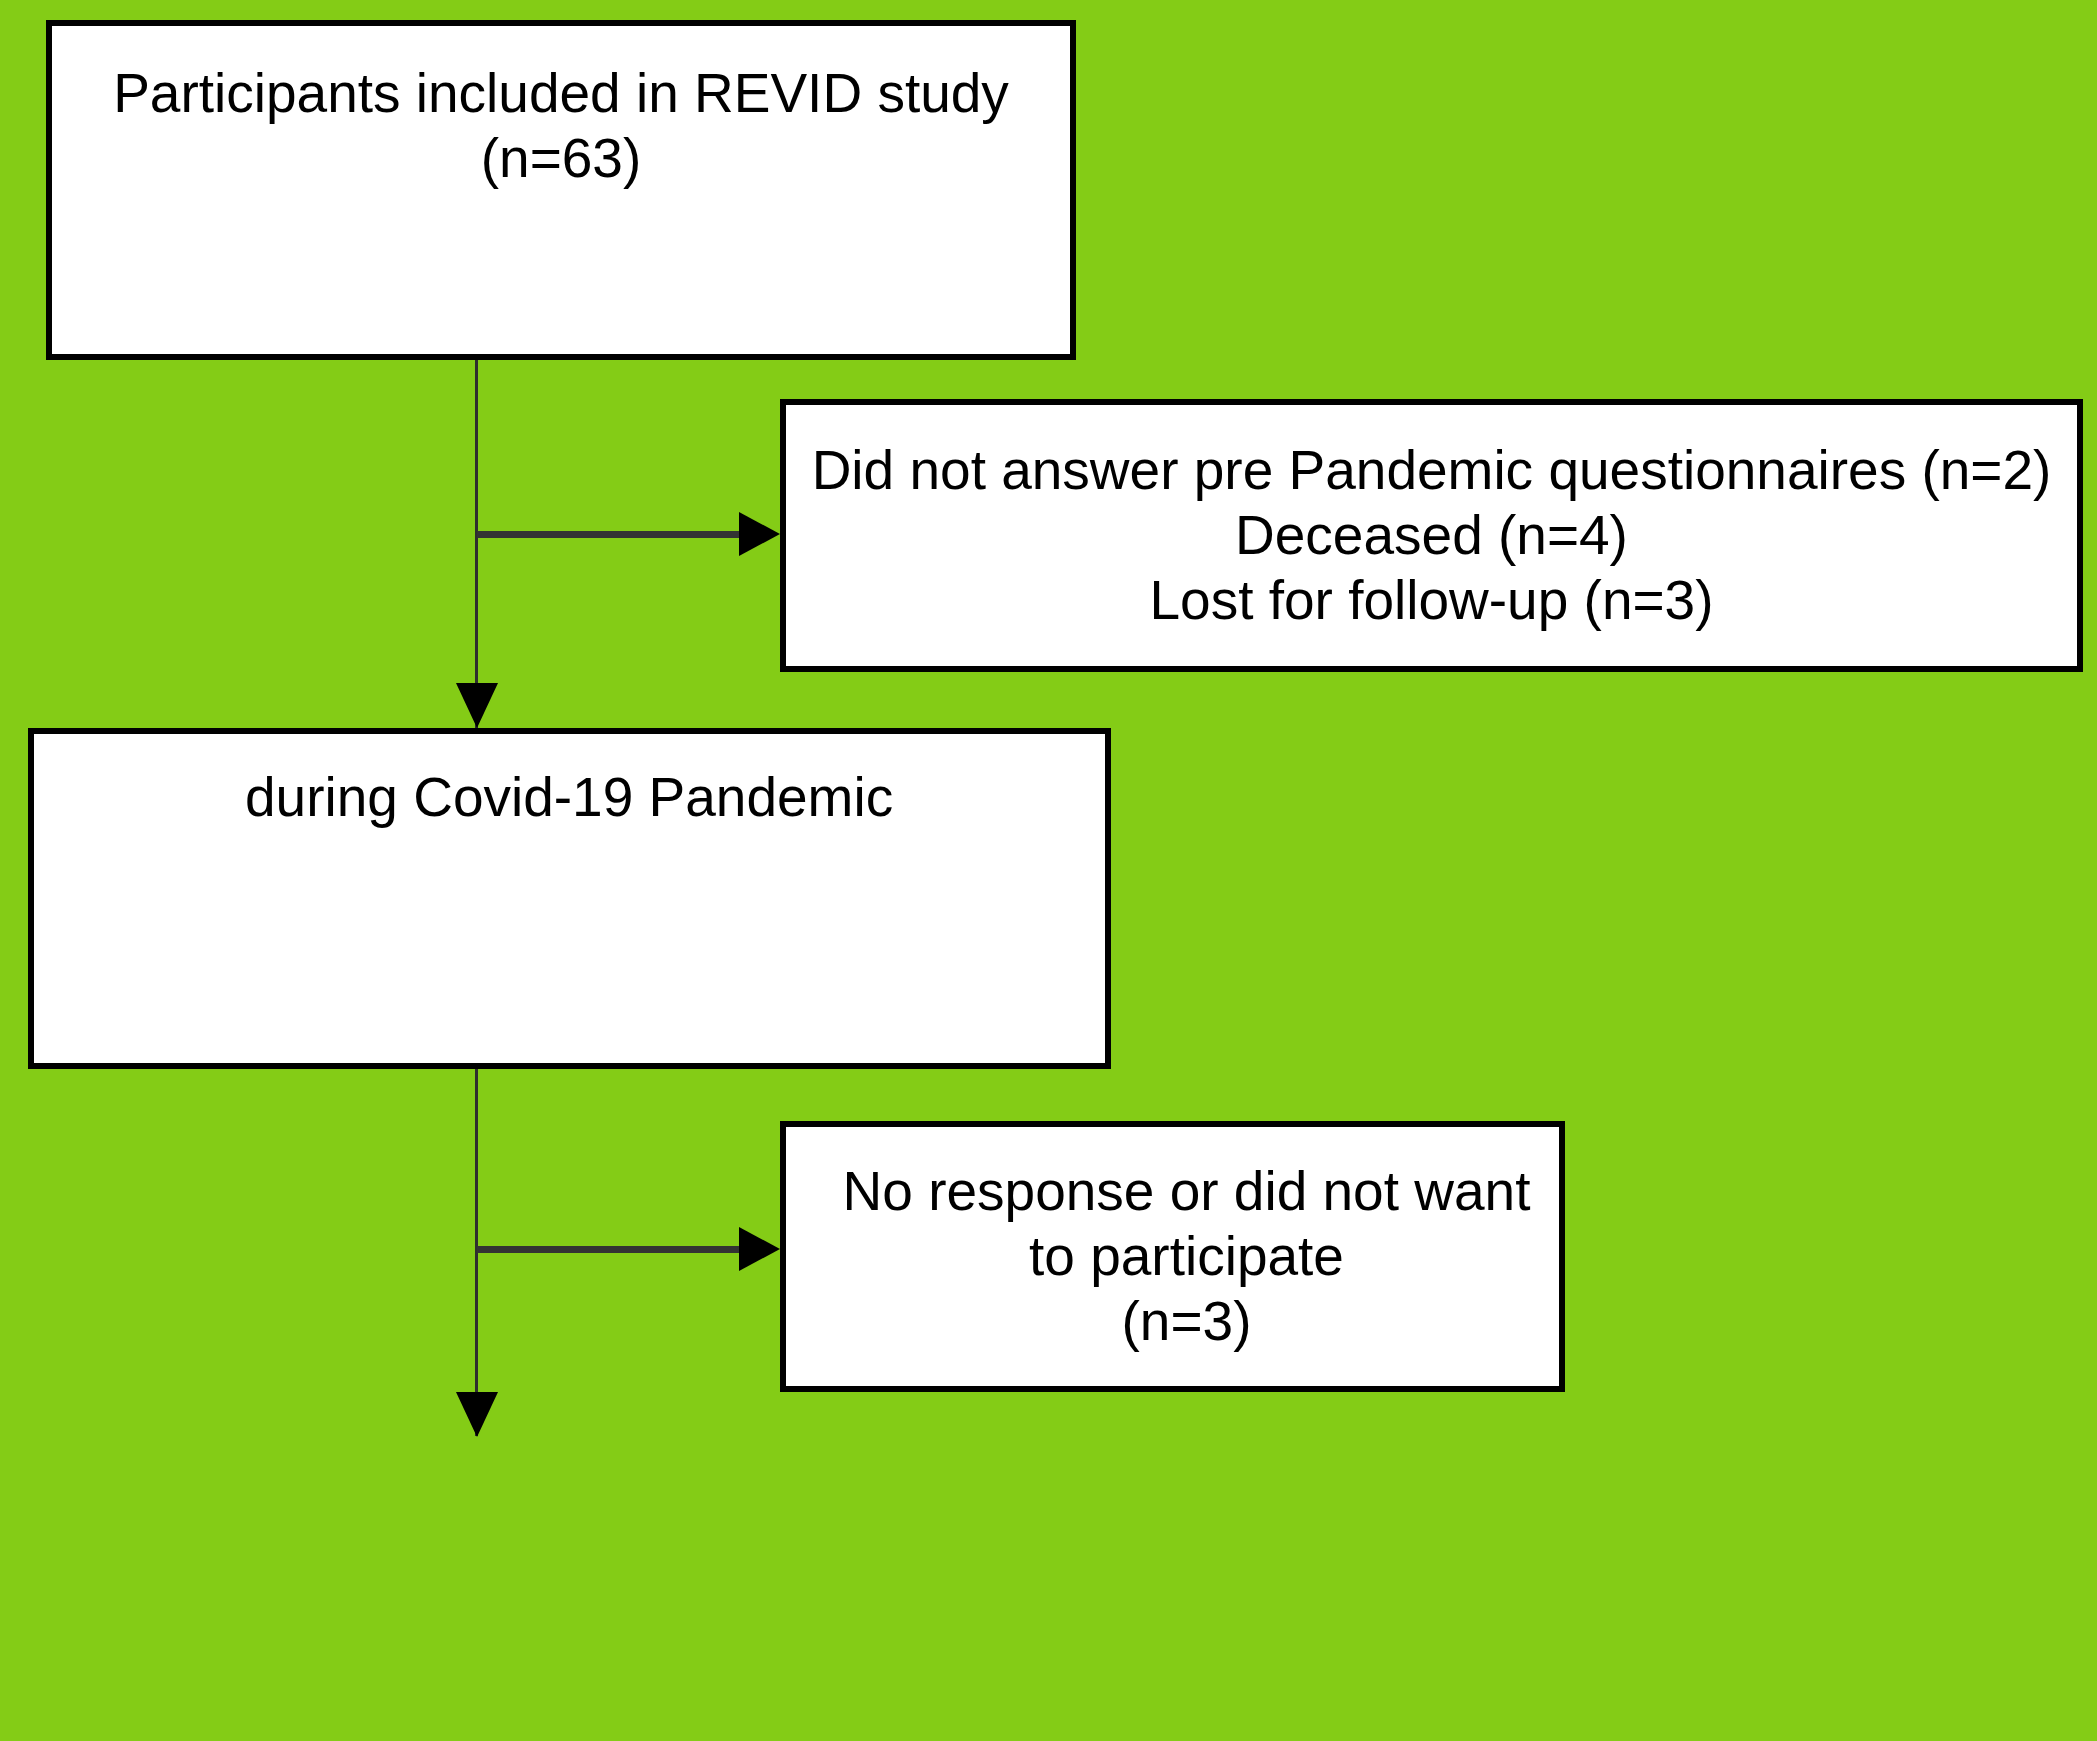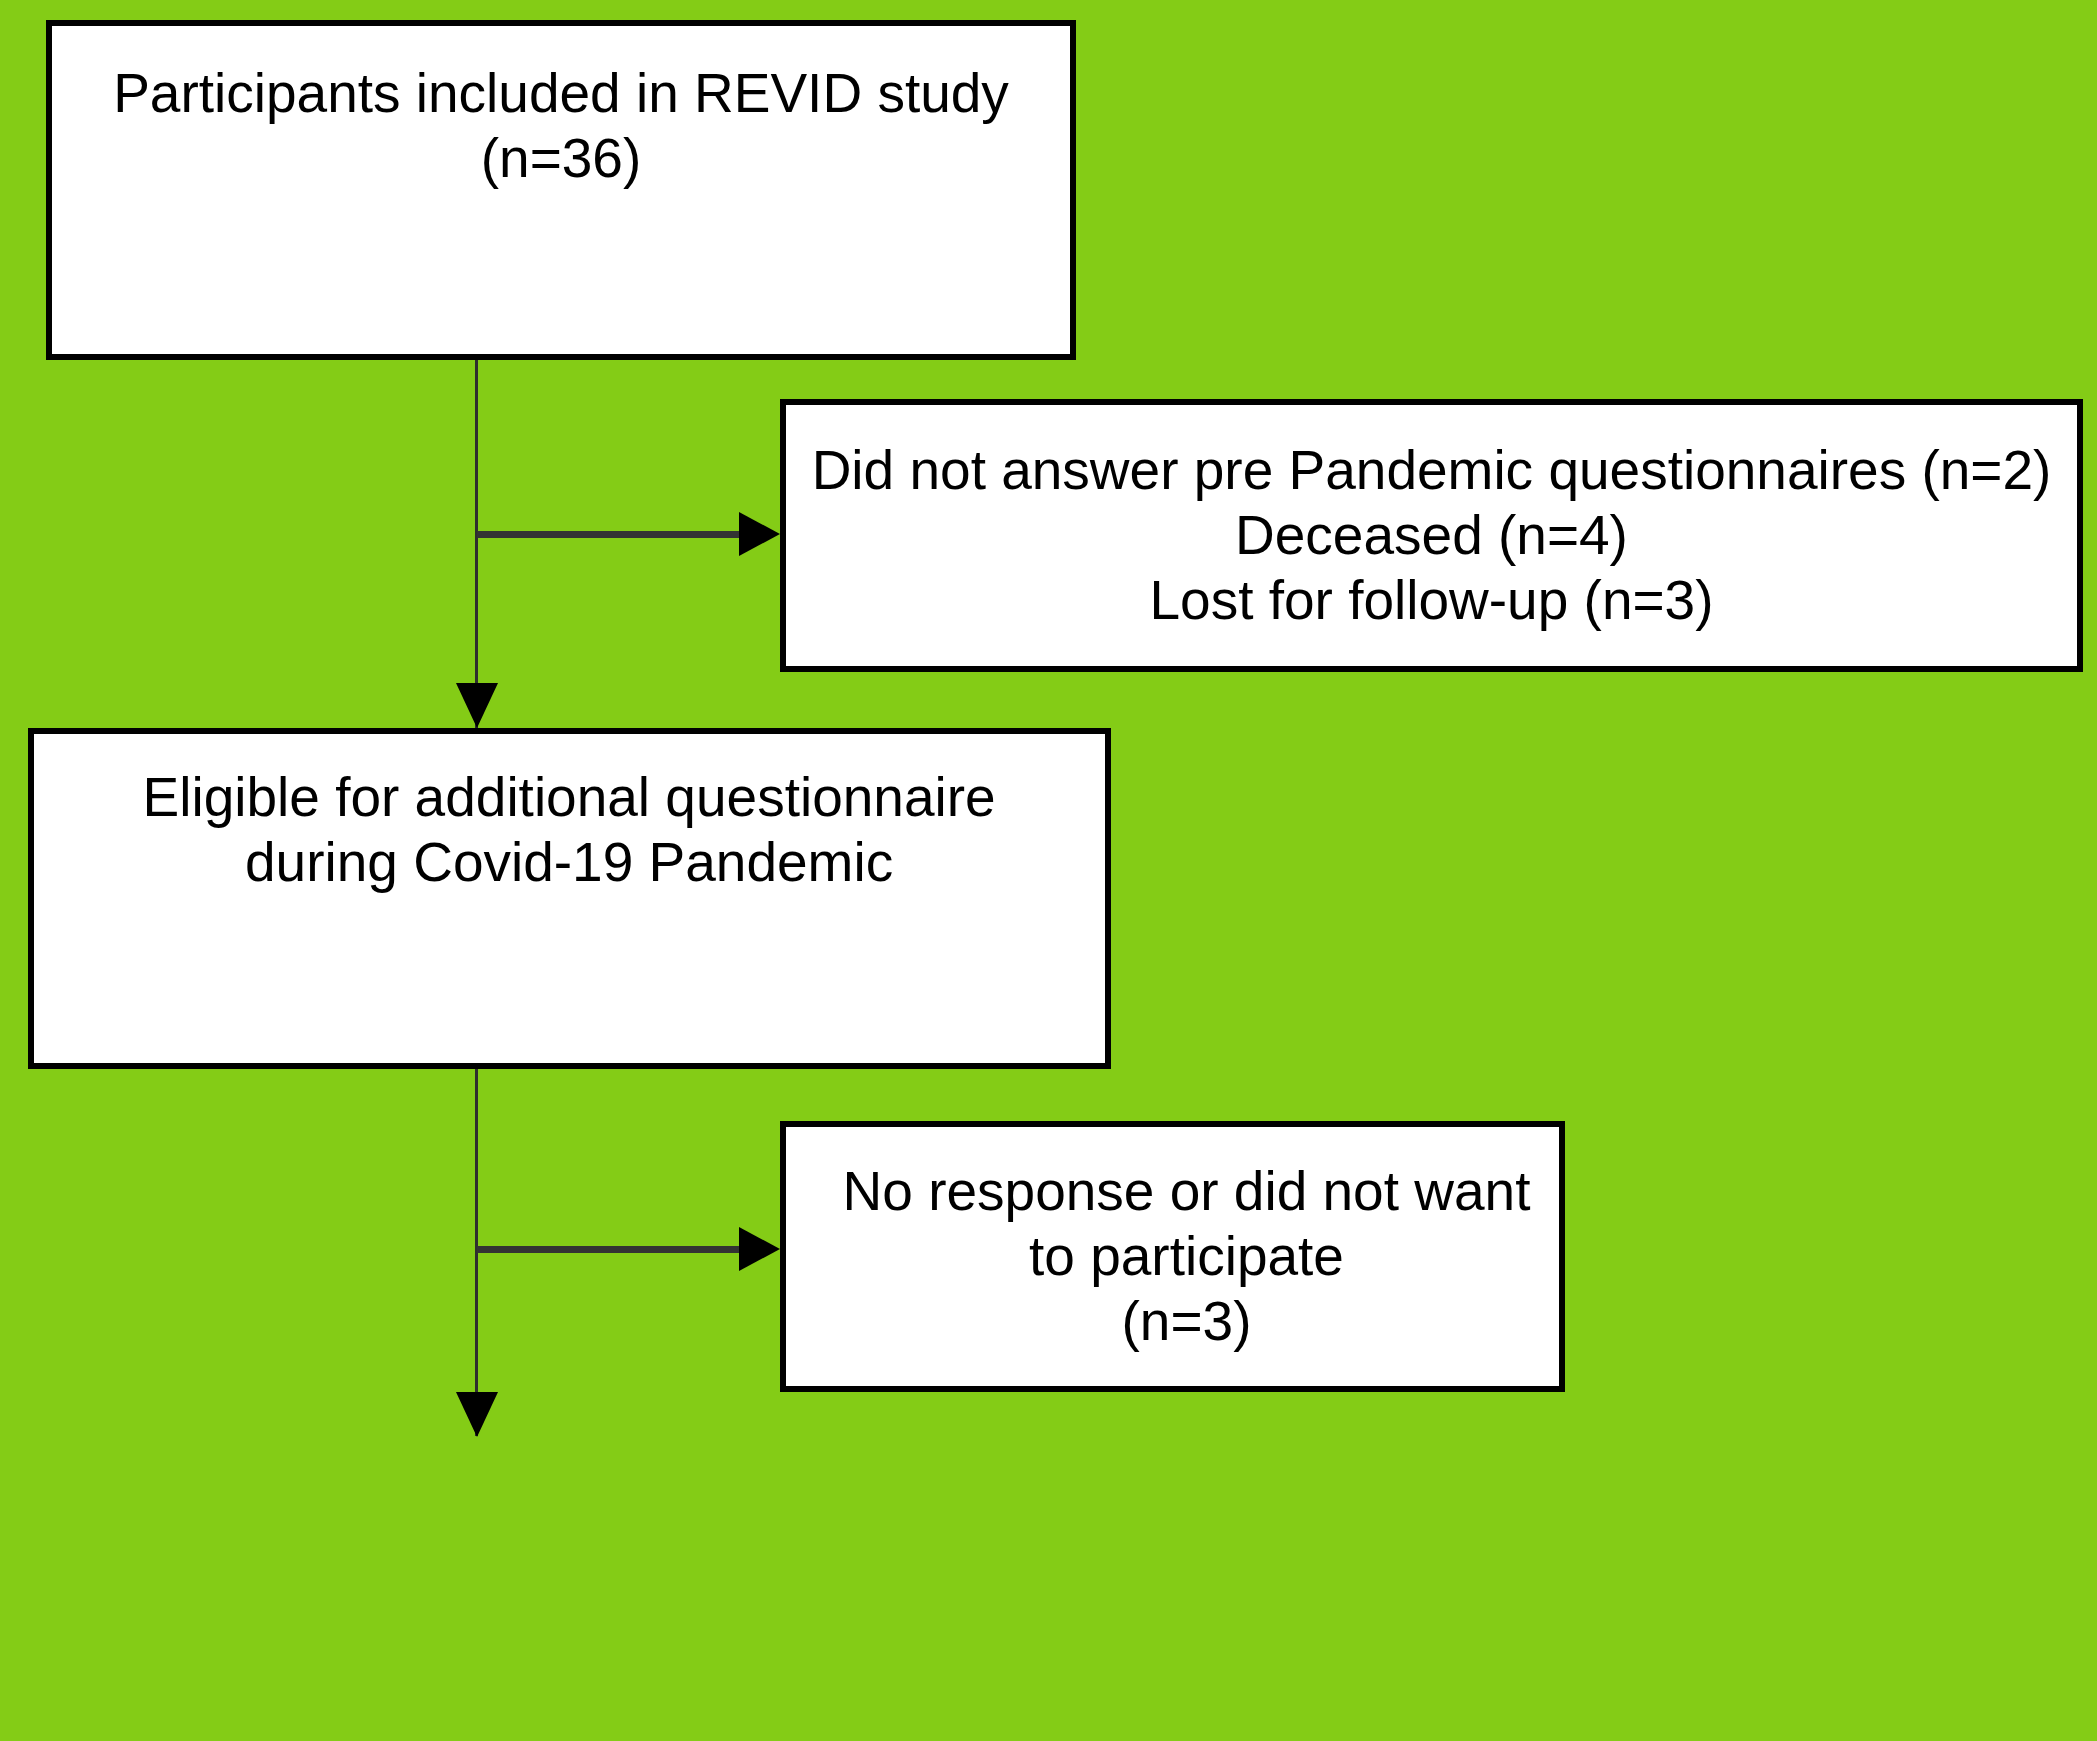--- a/index.html
+++ b/index.html
@@ -86,37 +86,36 @@
   #hline-2 { left: 477px; top: 1246px; width: 265px; }
   #arrowhead-right-2 { left: 739px; top: 1227px; }
 </style>
 </head>
 <body>
 
 <div class="stage">
 
   <div class="box top-align" id="box-participants">
     <div class="line">Participants included in REVID study</div>
-    <div class="line">(n=36)</div>
+    <div class="line">(n=63)</div>
   </div>
 
   <div class="vline" id="vline-1"></div>
   <div class="arrow-down" id="arrowhead-down-1"></div>
 
   <div class="hline" id="hline-1"></div>
   <div class="arrow-right" id="arrowhead-right-1"></div>
 
   <div class="box center-align" id="box-exclusions-pre">
     <div class="line">Did not answer pre Pandemic questionnaires (n=2)</div>
     <div class="line">Deceased (n=4)</div>
     <div class="line">Lost for follow-up (n=3)</div>
   </div>
 
   <div class="box top-align" id="box-eligible">
-    <div class="line">Eligible for additional questionnaire</div>
     <div class="line">during Covid-19 Pandemic</div>
   </div>
 
   <div class="vline" id="vline-2"></div>
   <div class="arrow-down" id="arrowhead-down-2"></div>
 
   <div class="hline" id="hline-2"></div>
   <div class="arrow-right" id="arrowhead-right-2"></div>
 
   <div class="box center-align" id="box-exclusions-response">

